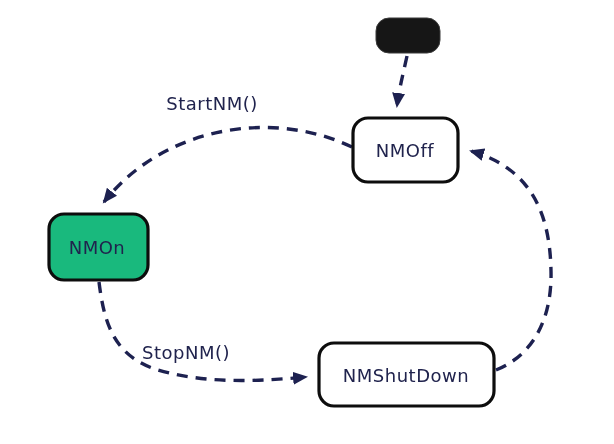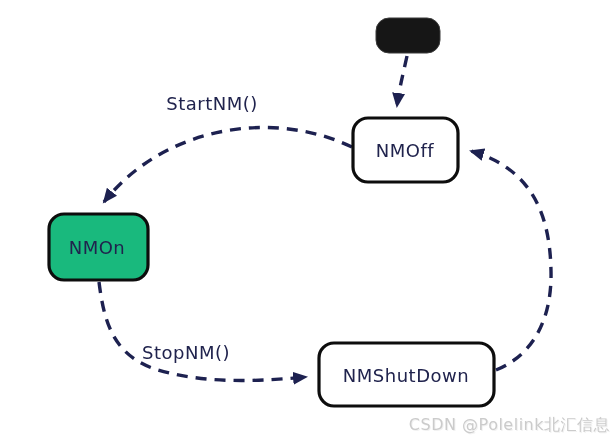--- a/index.html
+++ b/index.html
@@ -84,14 +84,13 @@
 
     <g>
       <rect class="state-box" x="319" y="343" width="175" height="63" rx="15" ry="15"></rect>
       <text class="state-label" x="406" y="382" text-anchor="middle">NMShutDown</text>
     </g>
 
     <text class="transition-label" x="212" y="110" text-anchor="middle">StartNM()</text>
     <text class="transition-label" x="186" y="359" text-anchor="middle">StopNM()</text>
   </svg>
 
-  <div class="watermark">CSDN @Polelink北汇信息</div>
 </div>
 
 </body></html>

